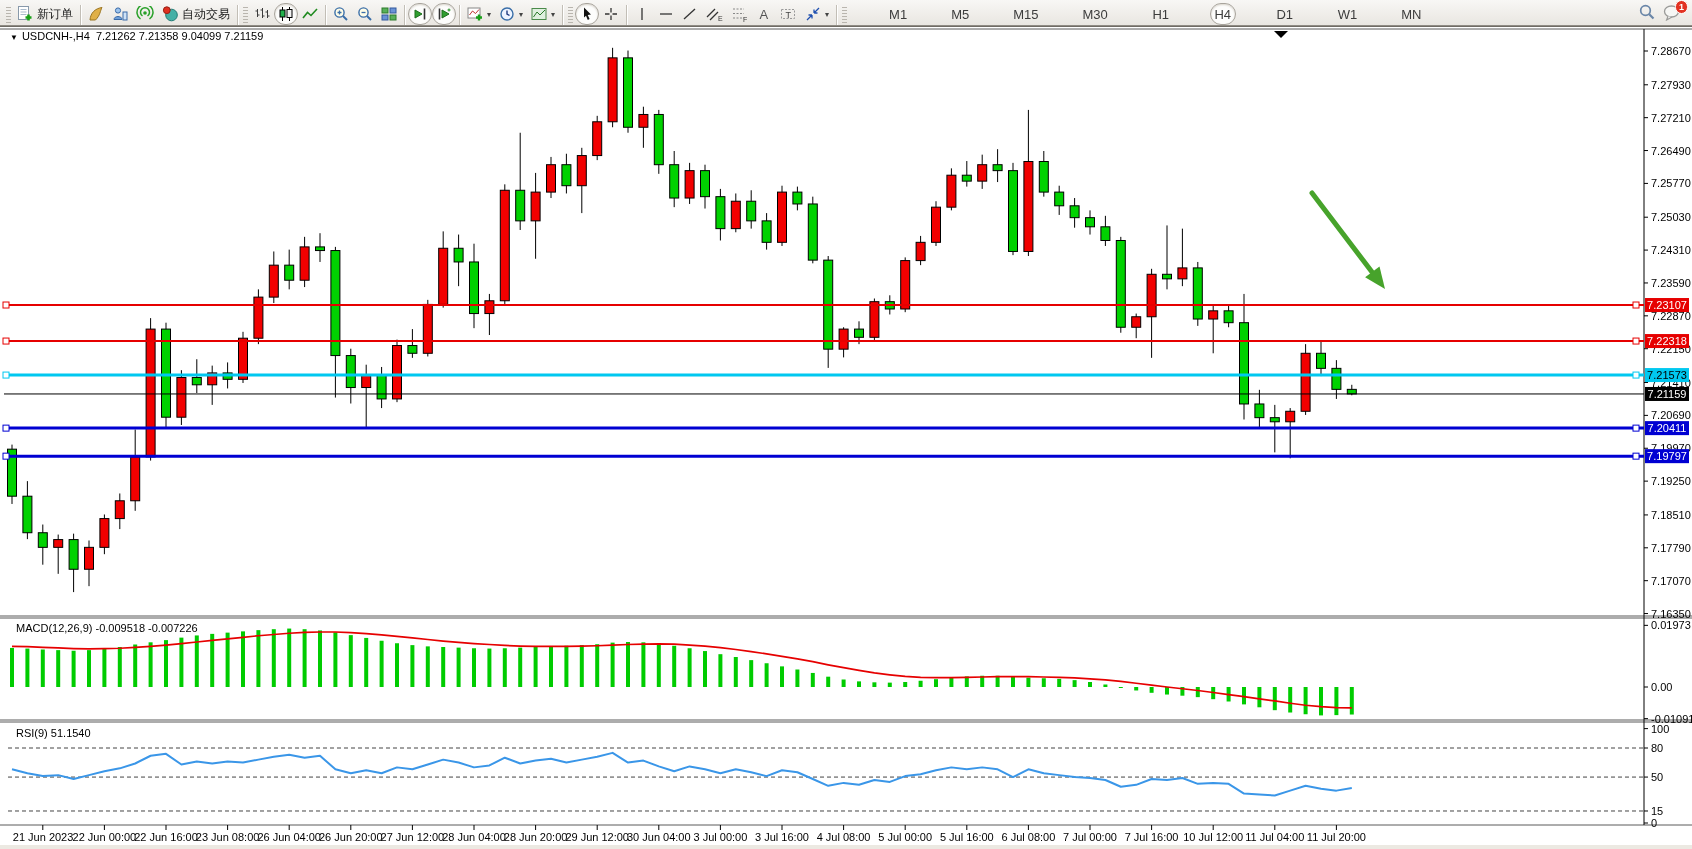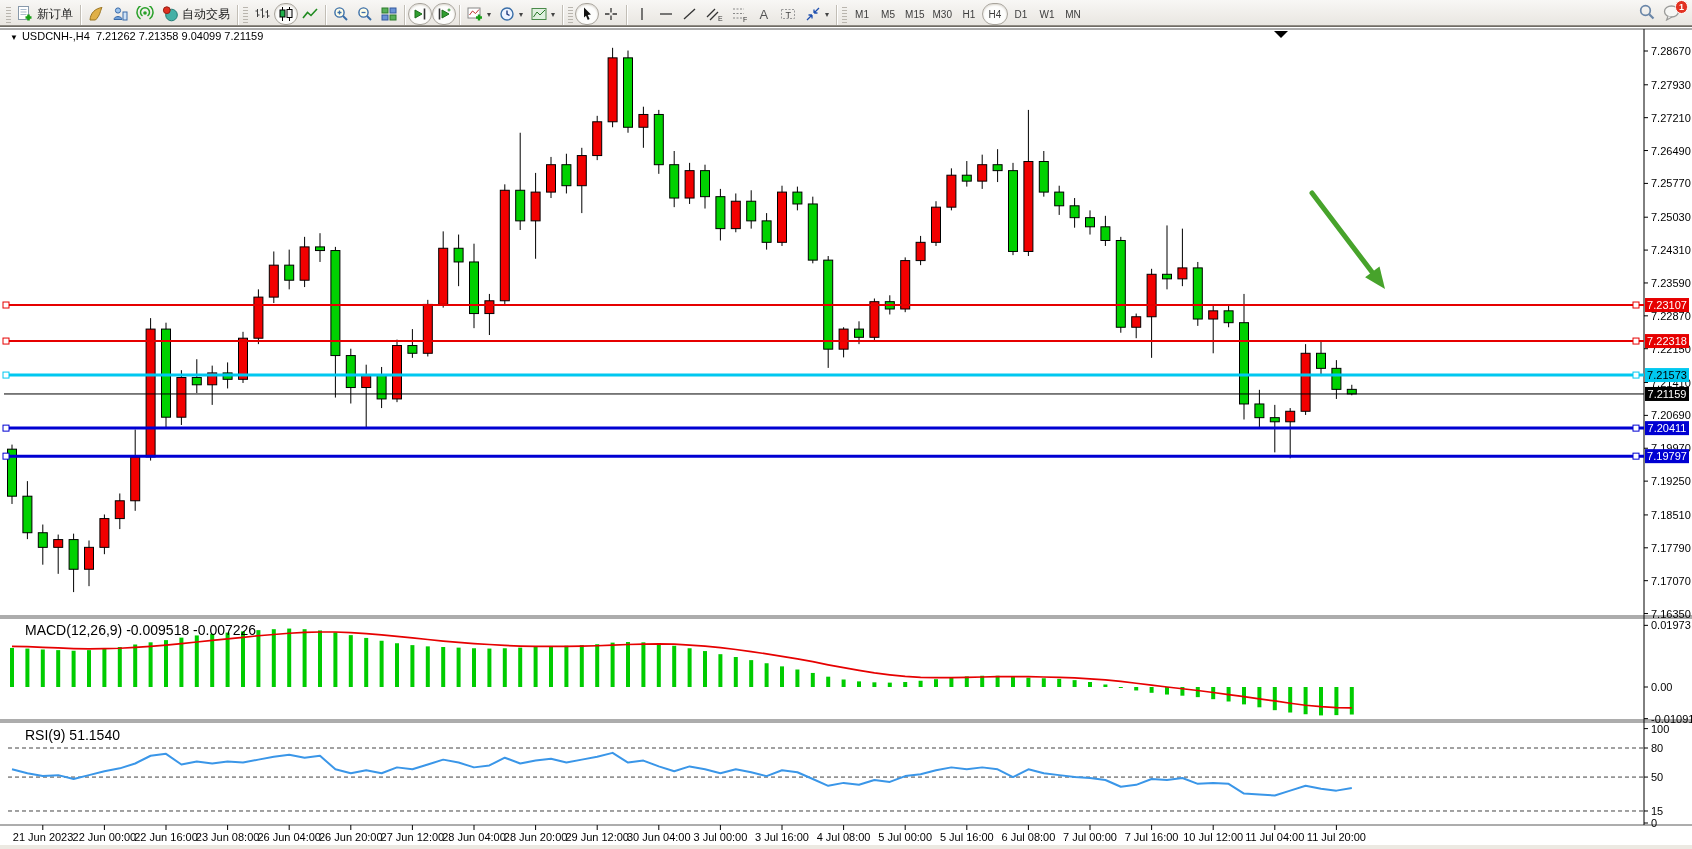--- a/index.html
+++ b/index.html
@@ -12,35 +12,35 @@
     display:flex; align-items:flex-end; padding:0 4px; }
   .grip { width:5px; height:18px; margin:0 2px;
     background:repeating-linear-gradient(#b9b5ae 0 1px, transparent 1px 3px); }
   .sep { width:1px; height:20px; background:#c2beb6; margin:0 3px; box-shadow:1px 0 0 #fff; }
   .tbtn { height:22px; min-width:24px; display:flex; align-items:center; justify-content:center;
     gap:3px; border:1px solid transparent; border-radius:2px; background:transparent;
     font-family:"Liberation Sans",sans-serif; font-size:12px; color:#222; padding:0 3px; cursor:default; }
   .tbtn.pressed { background:#fdfdfc; border-color:#a8a49c; box-shadow:inset 0 1px 2px #d8d4cc;border-radius:11px; }
   .tbtn svg { display:block; }
   .dd { font-size:8px; color:#444; margin-left:1px; }
-  .tf { font-size:10px; color:#3c3c3c; min-width:26px; }
+  .tf { font-size:13px; color:#3c3c3c; min-width:26px;margin-left:36px; }
   .right-icons { margin-left:auto; display:flex; align-items:center; gap:6px; padding-right:6px; }
   .chatwrap { position:relative; }
   .badge { position:absolute; top:-4px; right:-6px; background:#e23222; color:#fff;
     font-size:9px; line-height:12px; min-width:12px; text-align:center; border-radius:7px;
     padding:0 3px; border:1px solid #fff; font-weight:bold; }
 
   
   .chartwin { position:absolute; top:26px; left:0; width:1692px; height:819px; background:#fff;
     border-top:1px solid #6f6b64; }
   #chart-svg { position:absolute; top:0; left:0; font-family:"Liberation Sans",sans-serif; }
   .chart-title { position:absolute; top:3px; left:10px; font-size:11px; color:#000;
     background:transparent; white-space:pre; }
   .chart-title .tri { font-size:8px; margin-right:4px; }
-  .ind-label { position:absolute; left:25px; font-size:14px; color:#000; white-space:pre;text-align:right; }
+  .ind-label { position:absolute; left:16px; font-size:11px; color:#000; white-space:pre;text-align:right; }
   .statusstrip { position:absolute; left:0; bottom:0; width:1692px; height:4px; background:#ece9e2; }
 </style>
 </head>
 <body>
 
 <div class="app">
 
   <div class="toolbar">
     <div class="grip"></div>
 

